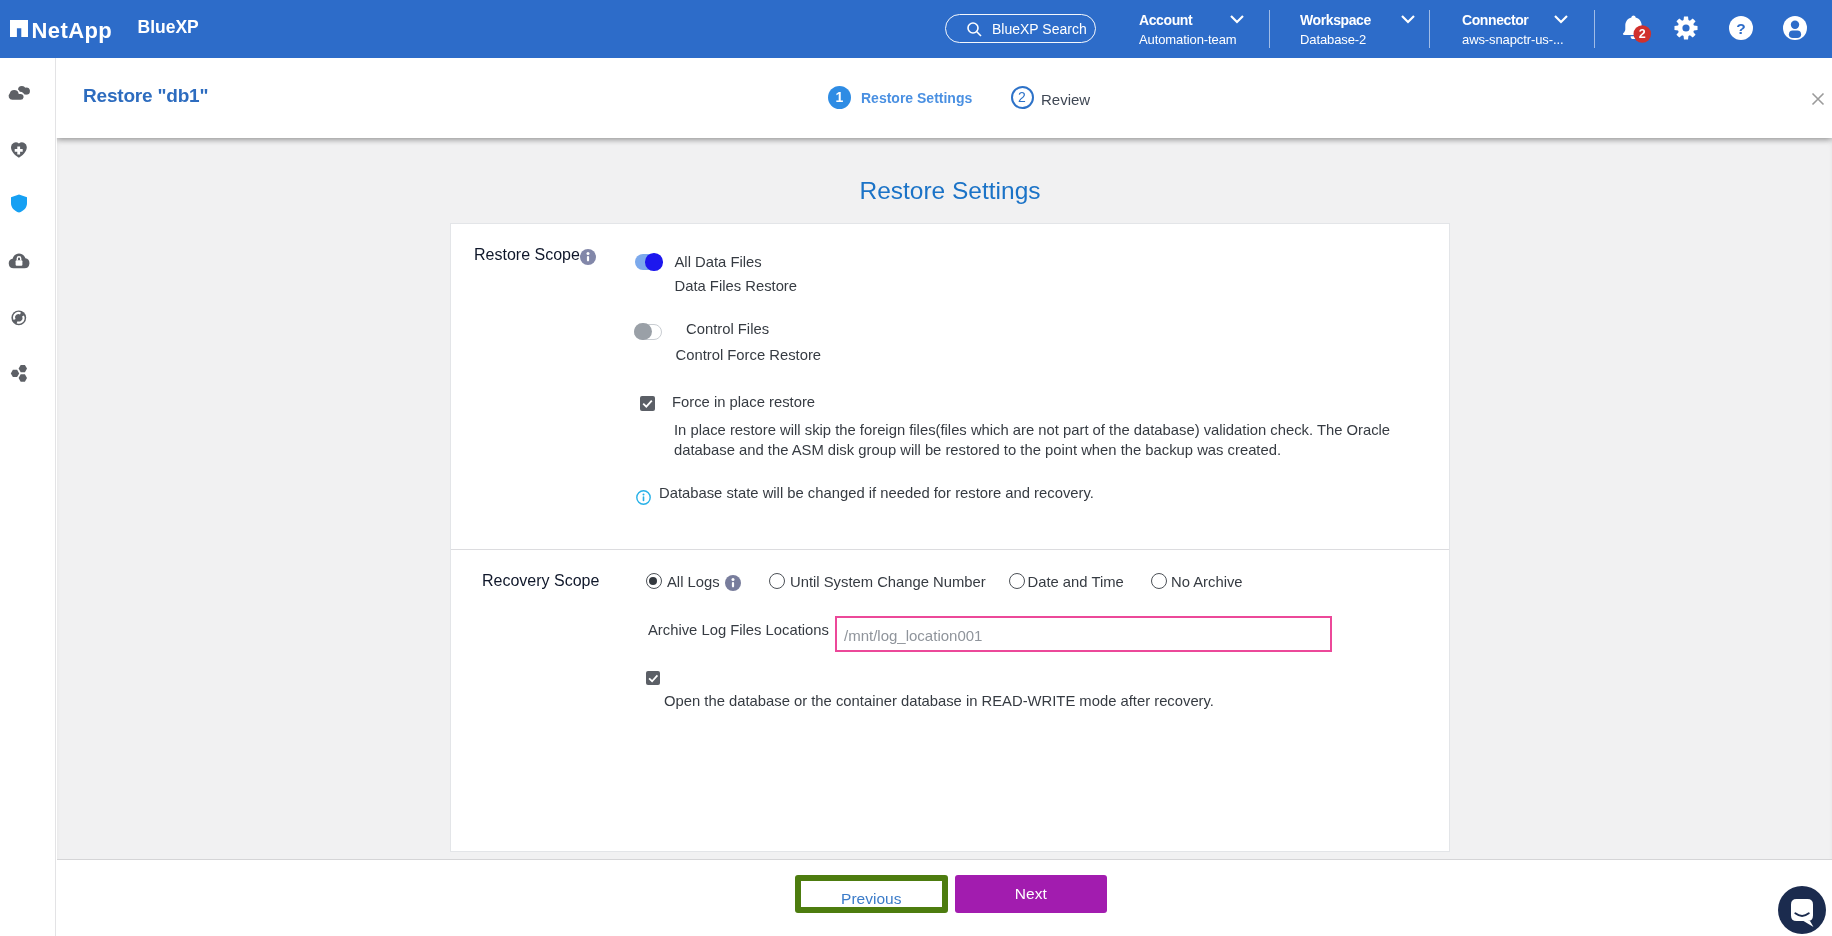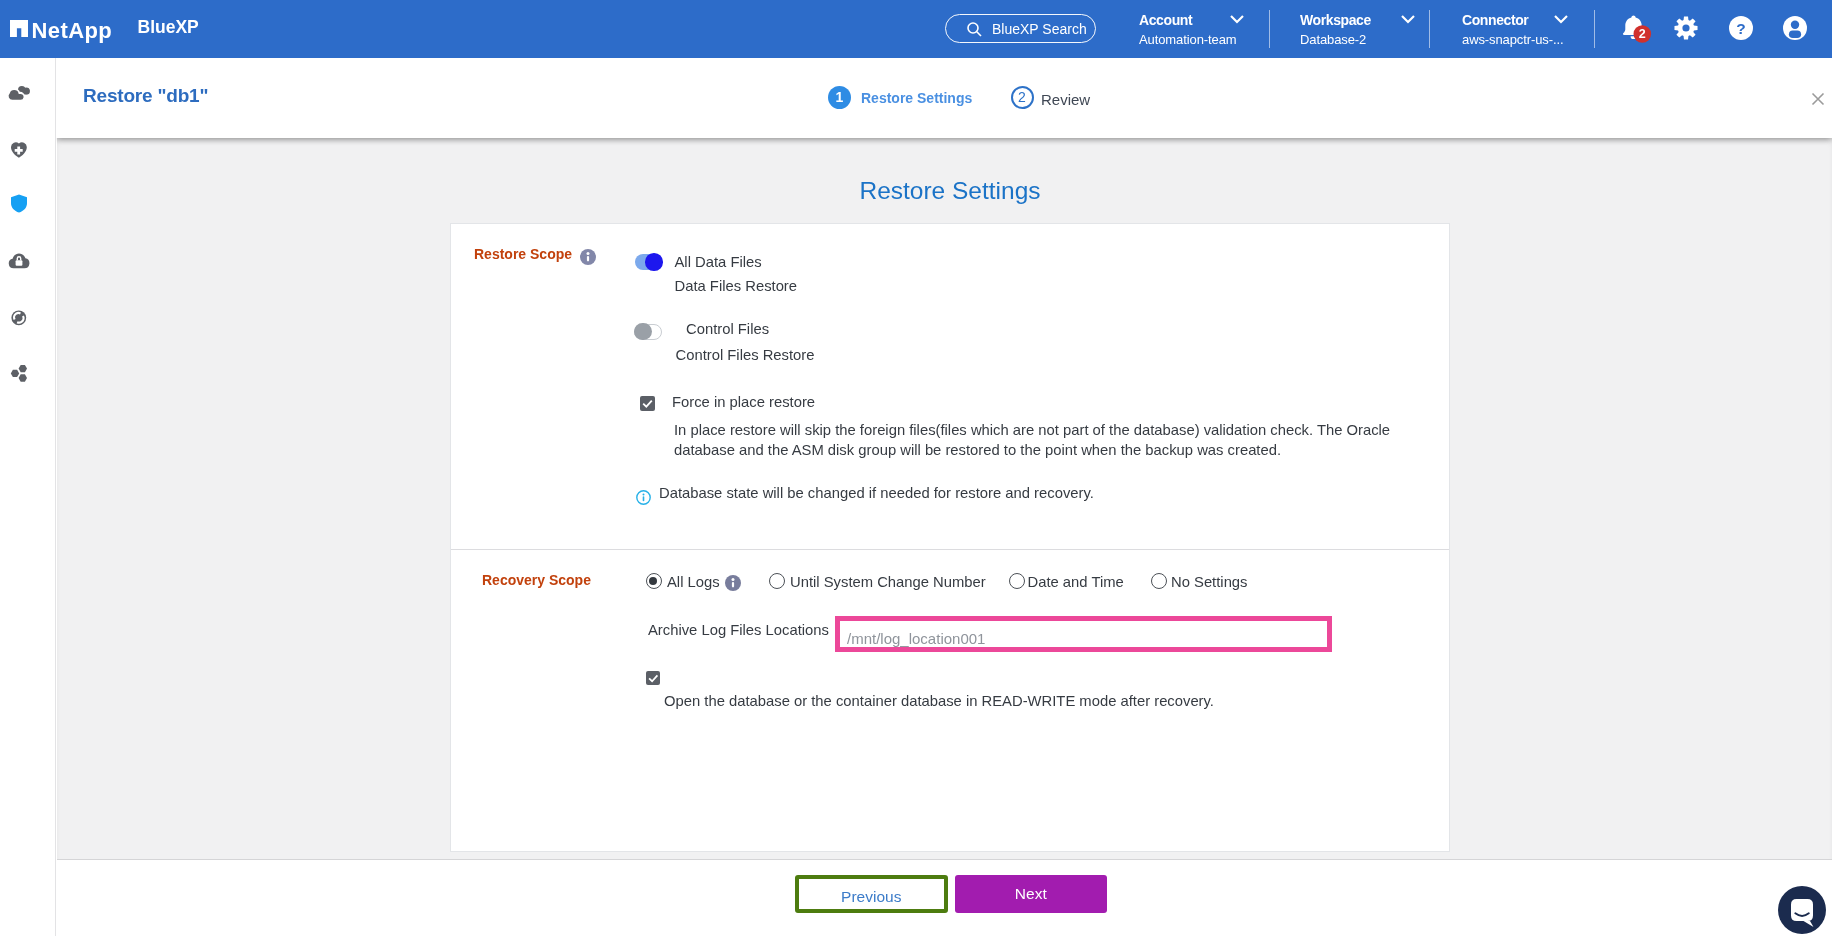--- a/index.html
+++ b/index.html
@@ -30,37 +30,37 @@
 
   
   .sidebar { position:absolute; left:0; top:58px; width:56px; height:878px; background:#fff; border-right:1px solid #e3e3e5; z-index:6; }
 
   
   .content { position:absolute; left:57px; top:138px; width:1775px; height:722px; background:#f1f1f2; border-bottom:1px solid #d5d5d7; box-shadow: inset 0 5px 7px -4px rgba(0,0,0,0.22); }
   .heading { position:absolute; left:450px; width:1000px; top:176.7px; text-align:center; font-size:24.5px; color:#1b73c7; z-index:2;}
   .card { position:absolute; left:450px; top:223px; width:1000px; height:629px; background:#fff; border:1px solid #e3e5e8; z-index:1; }
   .carddiv { position:absolute; left:451px; top:549px; width:998px; height:1px; background:#dcdcdf; z-index:2; }
   .t15 { position:absolute; font-size:14.8px; color:#363b42; z-index:2; }
-  .lab { position:absolute; font-size:14px; font-weight:700; color:#c2410c; z-index:2; }
+  .lab { position:absolute; font-size:16px; font-weight:400; color:#0f172a; z-index:2; }
 
   
   .tgl-on-track { position:absolute; left:635px; top:254px; width:26px; height:16px; border-radius:8px; background:#7ca9ec; z-index:2; }
   .tgl-on-knob { position:absolute; left:645px; top:253.3px; width:17.5px; height:17.5px; border-radius:50%; background:#1d17ee; z-index:3; }
   .tgl-off-track { position:absolute; left:634px; top:323.5px; width:28px; height:16px; border-radius:8px; background:#fff; border:1.5px solid #c9cdd2; z-index:2; }
   .tgl-off-knob { position:absolute; left:634px; top:322.5px; width:17.5px; height:17.5px; border-radius:50%; background:#9aa0a7; z-index:3; }
 
   .cb { position:absolute; border-radius:2px; background:#5b5f66; z-index:2; }
   .radio { position:absolute; width:16px; height:16px; border:1.4px solid #4c5157; border-radius:50%; background:#fff; z-index:2; }
   .radio .dot { position:absolute; left:2.6px; top:2.6px; width:8px; height:8px; border-radius:50%; background:#34393f; }
 
-  .input { position:absolute; left:835px; top:615.5px; width:497px; height:36.5px; border:5px solid #ec4899; background:#fff; z-index:2;text-align:right; }
+  .input { position:absolute; left:835px; top:615.5px; width:497px; height:36.5px; border:2px solid #ec4899; background:#fff; z-index:2;text-align:right; }
   .input span { position:absolute; left:7px; top:9px; font-size:15px; color:#8f949b; }
 
   
-  .btn-prev { position:absolute; left:795px; top:874.5px; width:152.5px; height:38.5px; background:#fff; border:4px solid #4d7c0f; border-radius:3px; color:#3c7cc9; font-size:15.5px; text-align:center; line-height:36.5px; }
+  .btn-prev { position:absolute; left:795px; top:874.5px; width:152.5px; height:38.5px; background:#fff; border:6px solid #4d7c0f; border-radius:3px; color:#3c7cc9; font-size:15.5px; text-align:center; line-height:36.5px; }
   .btn-next { position:absolute; left:954.5px; top:874.5px; width:152.5px; height:38.5px; background:#a21caf; border-radius:3px; color:#fff; font-size:15.5px; text-align:center; line-height:38.5px; }
   .chat { position:absolute; left:1778px; top:886px; width:48px; height:48px; border-radius:50%; background:#1b2b4e; }
 </style>
 </head>
 <body>
 
 <div class="content"></div>
 <div class="heading">Restore Settings</div>
 <div class="card"></div>
 <div class="carddiv"></div>
@@ -73,21 +73,21 @@
   </svg>
 
 <div class="tgl-on-track"></div>
 <div class="tgl-on-knob"></div>
 <div class="t15" style="left:674.5px; top:253.8px;">All Data Files</div>
 <div class="t15" style="left:674.5px; top:277.9px;">Data Files Restore</div>
 
 <div class="tgl-off-track"></div>
 <div class="tgl-off-knob"></div>
 <div class="t15" style="left:686px; top:321.4px;">Control Files</div>
-<div class="t15" style="left:675.5px; top:347.3px;">Control Files Restore</div>
+<div class="t15" style="left:675.5px; top:347.3px;">Control Force Restore</div>
 
 <div class="cb" style="left:639.7px; top:396px; width:15.2px; height:15.2px;">
   <svg width="15" height="15" viewBox="0 0 15 15">
       <path d="M3.2 7.6 L6.3 10.6 L11.8 4.6" stroke="#fff" stroke-width="1.8" fill="none"></path>
     </svg>
 </div>
 <div class="t15" style="left:672px; top:393.8px;text-align:right;">Force in place restore</div>
 <div class="t15" style="left:674px; top:421.5px;">In place restore will skip the foreign files(files which are not part of the database) validation check. The Oracle</div>
 <div class="t15" style="left:674px; top:442.2px;">database and the ASM disk group will be restored to the point when the backup was created.</div>
 
@@ -106,21 +106,21 @@
 <svg class="abs" style="left:724.5px; top:574.5px; z-index:2;" width="16" height="16">
     <circle cx="8" cy="8" r="8" fill="#787d9c"></circle>
     <circle cx="8" cy="4.6" r="1.5" fill="#fff"></circle>
     <rect x="6.9" y="7" width="2.2" height="5.4" rx="1.1" fill="#fff"></rect>
   </svg>
 <div class="radio" style="left:769px; top:573.2px;"></div>
 <div class="t15" style="left:790px; top:574.3px;">Until System Change Number</div>
 <div class="radio" style="left:1008.5px; top:573.2px;"></div>
 <div class="t15" style="left:1027.5px; top:574.3px;">Date and Time</div>
 <div class="radio" style="left:1150.5px; top:573.2px;"></div>
-<div class="t15" style="left:1171px; top:574.3px;">No Settings</div>
+<div class="t15" style="left:1171px; top:574.3px;">No Archive</div>
 
 <div class="t15" style="left:648px; top:622.2px;">Archive Log Files Locations</div>
 <div class="input">
     <span>/mnt/log_location001</span>
   </div>
 
 <div class="cb" style="left:645.5px; top:670.5px; width:14.5px; height:14.5px;">
   <svg width="14.5" height="14.5" viewBox="0 0 15 15">
       <path d="M3.2 7.6 L6.3 10.6 L11.8 4.6" stroke="#fff" stroke-width="1.8" fill="none"></path>
     </svg>

